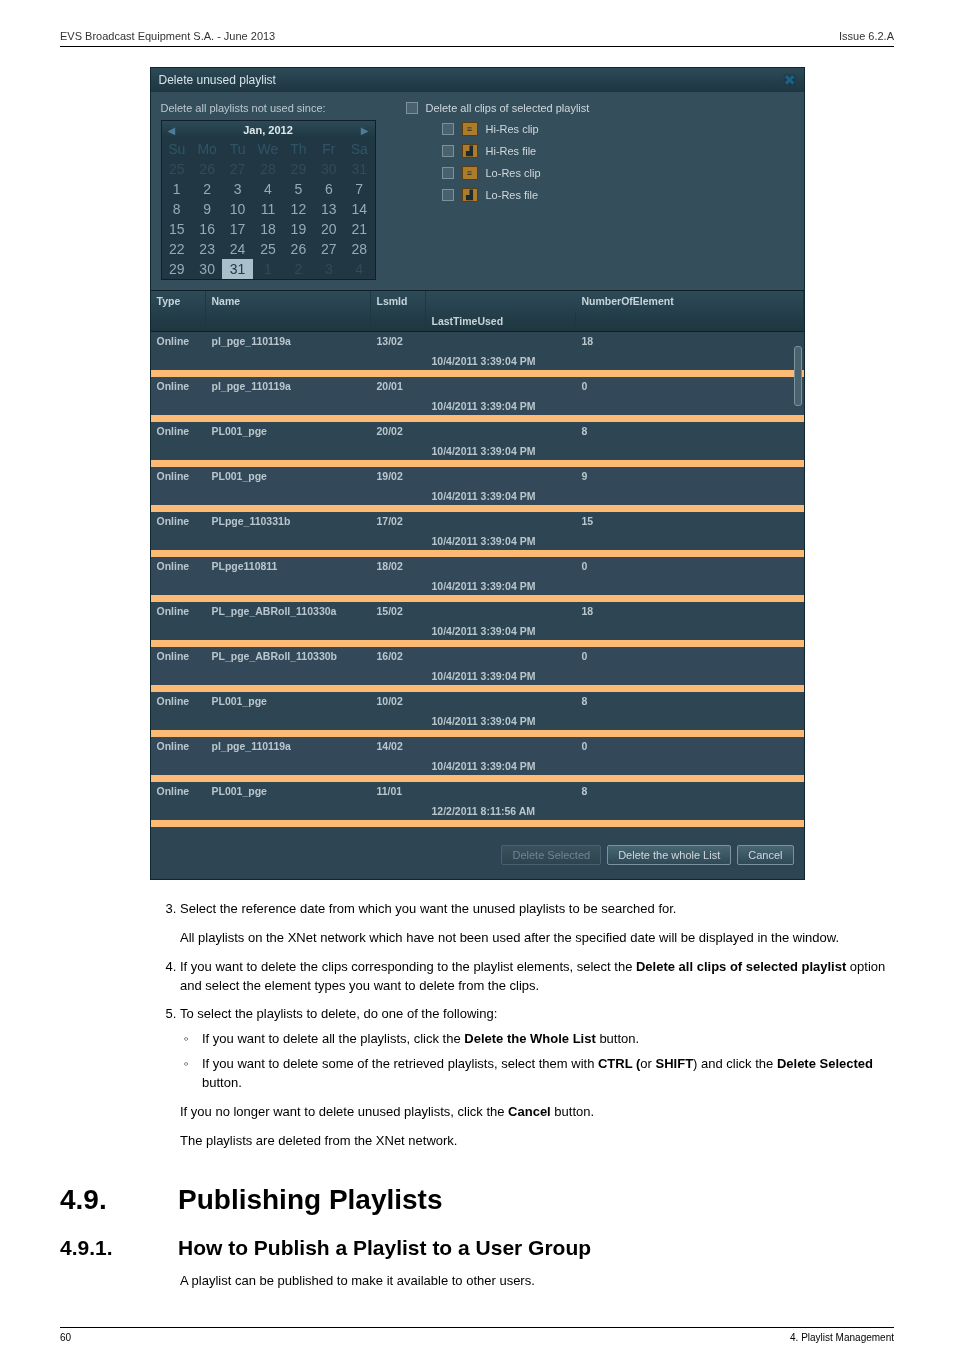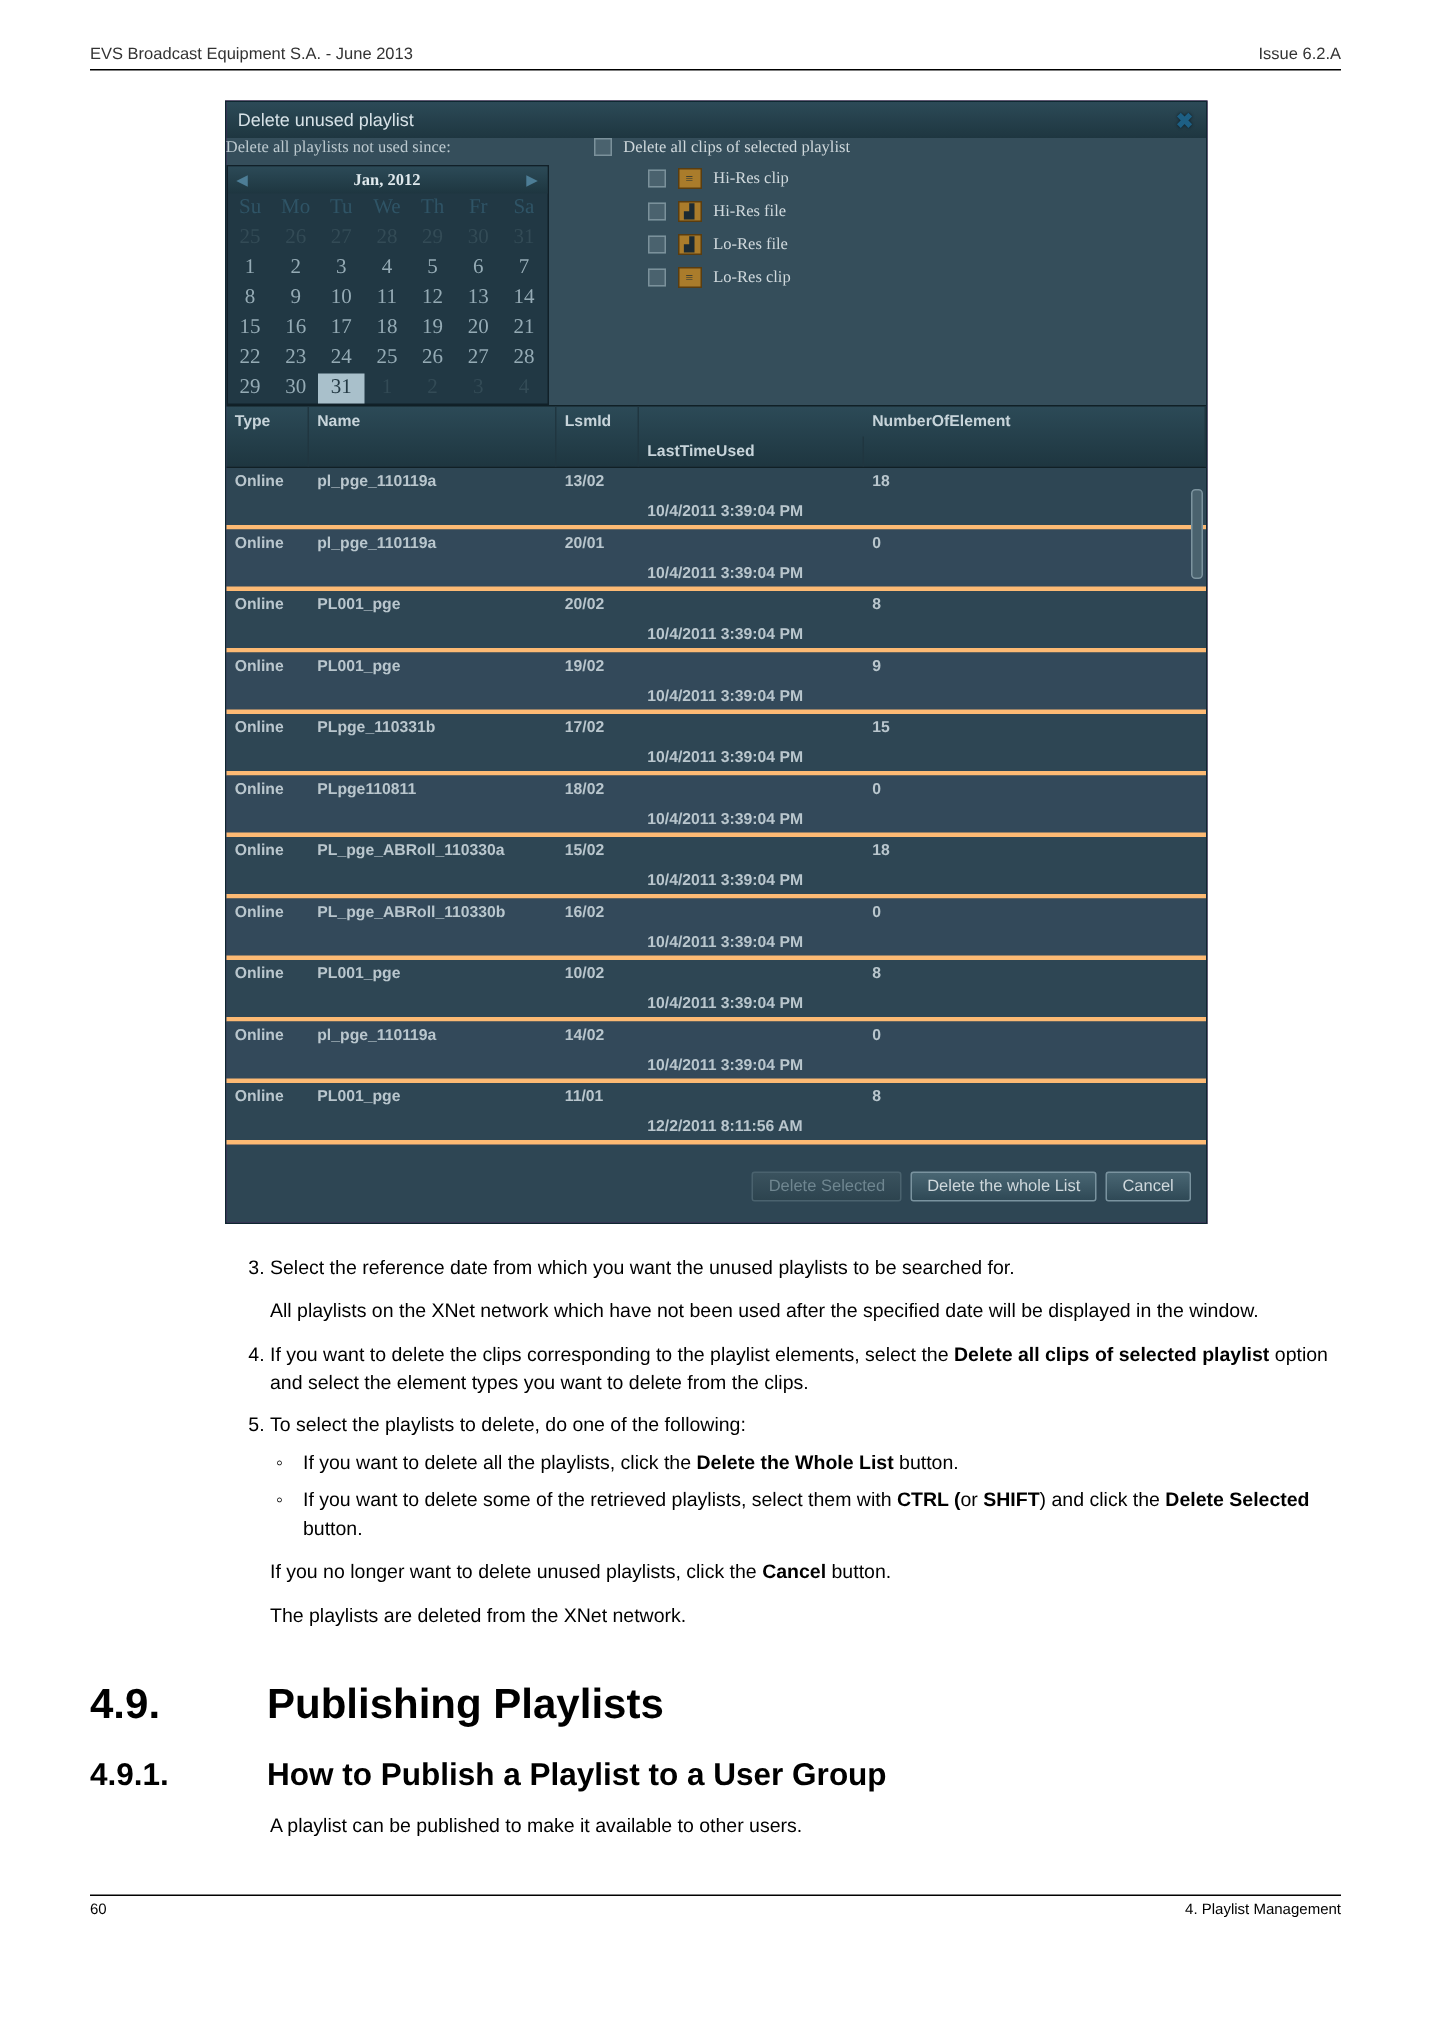--- a/index.html
+++ b/index.html
@@ -44,23 +44,23 @@
     font-size: 12px;
   }
   .dialog-close {
     color: #1d5f84;
     font-size: 14px;
     font-weight: bold;
     text-shadow: 0 0 2px #0b1a22;
   }
   .upper-area {
     display: flex;
+    padding: 10px;
     gap: 30px;
     background: #354e5b;
-    font-family: Liberation Serif, serif;
   }
   .left-col { width: 215px; }
   .right-col { flex: 1; }
   .subheading {
     font-size: 11px;
     color: #bcc9cf;
     margin-bottom: 6px;
   }
   .cal {
     background: #213844;
@@ -119,21 +119,21 @@
     color: #c7d4da;
     border-top: 1px solid #102026;
     border-bottom: 1px solid #102026;
   }
   .grid-head .cell {
     padding: 4px 6px;
     border-right: 1px solid #203640;
   }
   .grid-row {
     color: #b9c6cd;
-    border-bottom: 3px solid #fdba74;
+    border-bottom: 7px solid #fdba74;
   }
   .grid-row:nth-child(even) { background:#33495a; }
   .grid-row:nth-child(odd) { background:#2e4654; }
   .grid-row .cell { padding: 3px 6px; }
   .c-type { width: 55px; }
   .c-name { width: 165px; }
   .c-lsm  { width: 55px; }
   .c-last { width: 150px; margin-top: 20px; }
   .c-num  { flex: 1; }
   .grid-body-wrap { position: relative; }
@@ -314,27 +314,27 @@
                  <span class="clipicon vid"></span>
                  <span>Hi-Res clip</span>
             </div>
             <div class="check-row" style="padding-left: 36px; margin-top: 8px;">
               <span class="chk"></span>
                  <span class="clipicon file"></span>
                  <span>Hi-Res file</span>
             </div>
             <div class="check-row" style="padding-left: 36px; margin-top: 8px;">
               <span class="chk"></span>
+                 <span class="clipicon vid"></span>
+                 <span>Lo-Res clip</span>
+            </div>
+            <div class="check-row" style="padding-left: 36px; margin-top: 8px;">
+              <span class="chk"></span>
                  <span class="clipicon file"></span>
                  <span>Lo-Res file</span>
-            </div>
-            <div class="check-row" style="padding-left: 36px; margin-top: 8px;">
-              <span class="chk"></span>
-                 <span class="clipicon vid"></span>
-                 <span>Lo-Res clip</span>
             </div>
           </div>
       </div>
     </div>
     <div class="grid-area">
       <div class="grid-head">
         <div class="cell c-type">Type</div>
         <div class="cell c-name">Name</div>
         <div class="cell c-lsm">LsmId</div>
         <div class="cell c-last">LastTimeUsed</div>

